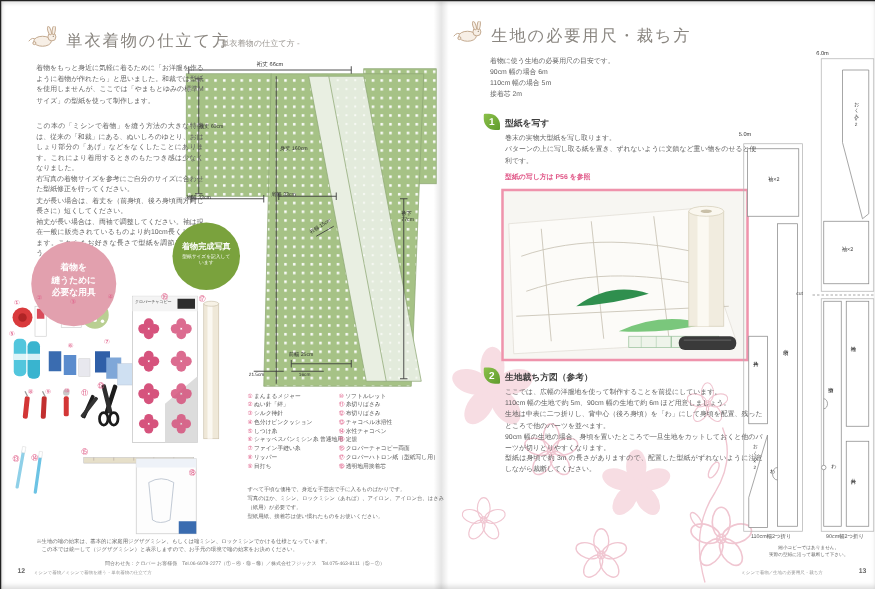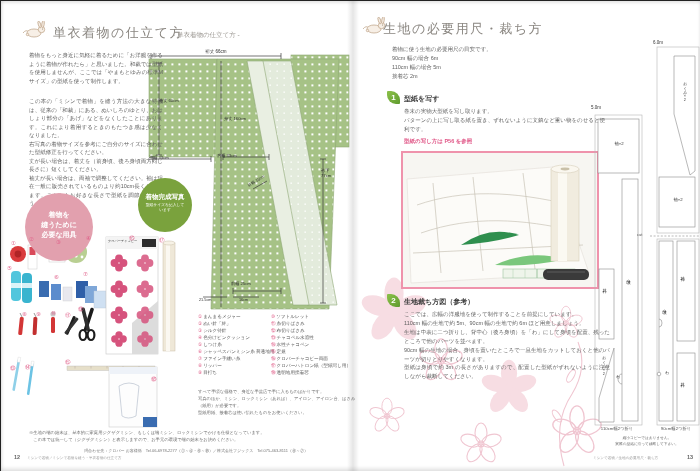--- a/index.html
+++ b/index.html
@@ -340,21 +340,21 @@
     <g stroke="#c3a98f" fill="#f7efe6" stroke-width="0.8">
       <path d="M2,12 q3,-4 6,-1" fill="none"></path>
       <ellipse cx="13" cy="12" rx="7" ry="4"></ellipse>
       <circle cx="20.5" cy="8.5" r="3.2"></circle>
       <ellipse cx="18.5" cy="3.5" rx="1.2" ry="3.5" transform="rotate(-18 18.5 3.5)"></ellipse>
       <ellipse cx="22" cy="3.2" rx="1.2" ry="3.6" transform="rotate(8 22 3.2)"></ellipse>
       <circle cx="21.6" cy="8" r="0.5" fill="#8b7a66" stroke="none"></circle>
       <circle cx="6.5" cy="13.5" r="1.2"></circle>
     </g>
   </svg>
-  <div class="abs title" style="left:382px;top:19px">生地の必要用尺・裁ち方</div>
+  <div class="abs title" style="left:392px;top:19px">生地の必要用尺・裁ち方</div>
 
   <div class="abs" style="left:391px;top:44px;font-size:5.5px;line-height:1.62;color:#5f5f5f;z-index:2">
     <div>着物に使う生地の必要用尺の目安です。</div>
     <div>90cm 幅の場合 6m</div>
     <div>110cm 幅の場合 5m</div>
     <div>接着芯 2m</div>
   </div>
 
   <div class="leaf" style="left:386px;top:90px">1</div>
   <div class="h2" style="left:403px;top:93px">型紙を写す</div>

